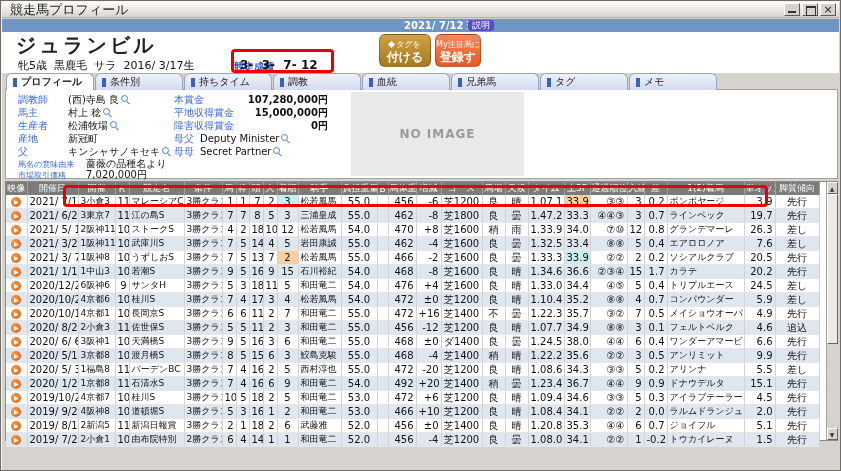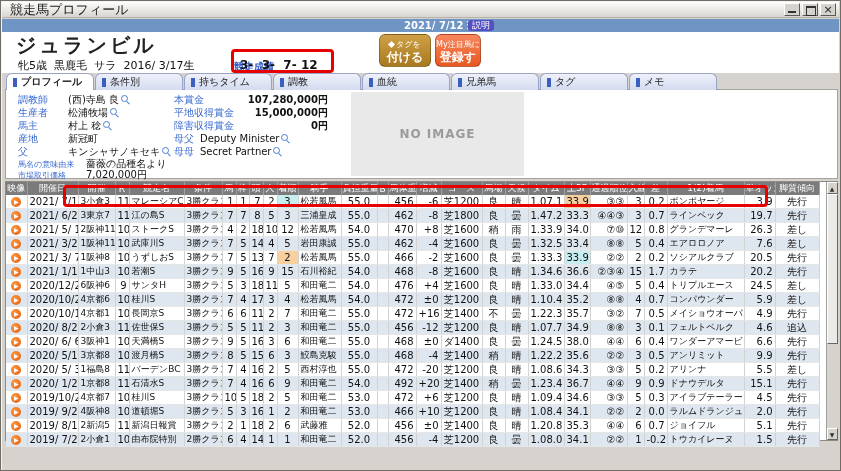--- a/index.html
+++ b/index.html
@@ -158,22 +158,22 @@
       </div>
       <div class="tab">
         <span class="tabmark"></span>
         <span>メモ</span>
       </div>
     </div>
 
   <div class="profilepanel">
     <div class="pcol-left" id="profile-left">
         <div class="prow"><span class="plabel">調教師</span><span class="pvalue">(西)寺島 良</span><span class="mag"></span></div>
+        <div class="prow"><span class="plabel">馬主</span><span class="pvalue">村上 稔</span><span class="mag"></span></div>
         <div class="prow"><span class="plabel">生産者</span><span class="pvalue">松浦牧場</span><span class="mag"></span></div>
-        <div class="prow"><span class="plabel">馬主</span><span class="pvalue">村上 稔</span><span class="mag"></span></div>
         <div class="prow"><span class="plabel">産地</span><span class="pvalue">新冠町</span></div>
         <div class="prow"><span class="plabel">父</span><span class="pvalue">キンシャサノキセキ</span><span class="mag"></span></div>
         <div class="prow small"><span class="plabel">馬名の意味由来</span><span class="pvalue">薔薇の品種名より</span></div>
         <div class="prow small"><span class="plabel">市場取引価格</span><span class="pvalue">7,020,000円</span></div>
       </div>
     <div class="pcol-right" id="profile-right">
         <div class="prow"><span class="plabel2">本賞金</span><span class="pmoney">107,280,000円</span></div>
         <div class="prow"><span class="plabel2">平地収得賞金</span><span class="pmoney">15,000,000円</span></div>
         <div class="prow"><span class="plabel2">障害収得賞金</span><span class="pmoney">0円</span></div>
         <div class="prow"><span class="plabel3">母父</span><span class="pvalue">Deputy Minister</span><span class="mag"></span></div>

